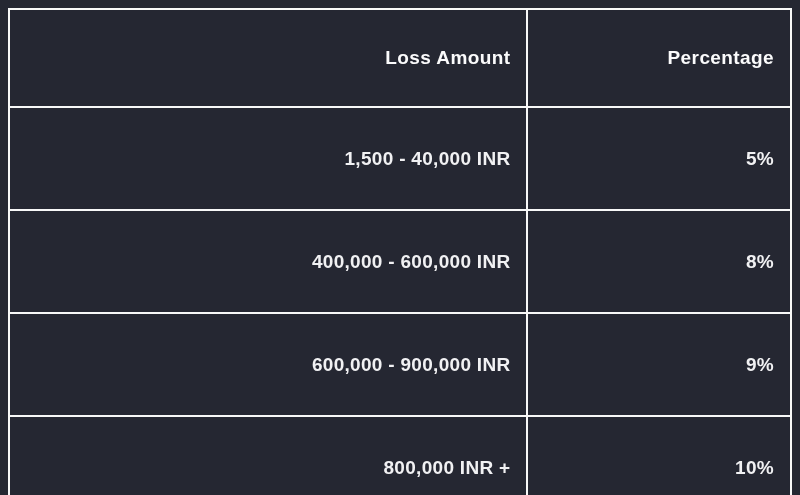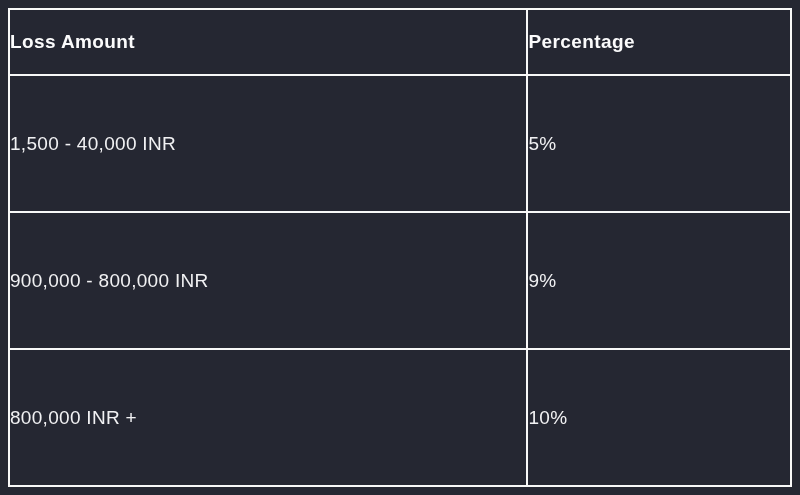--- a/index.html
+++ b/index.html
@@ -17,35 +17,35 @@
     border-collapse: collapse;
     table-layout: fixed;
     width: 784px;
     height: 479px;
     margin: 8px;
     background: #252732;
   }
   table.loss-table th,
   table.loss-table td {
     border: 2px solid #f8f8f8;
-    text-align: left;
+    text-align: right;
     vertical-align: middle;
     color: #f1f1f3;
-    padding: 0;
+    padding: 16px;
   }
   table.loss-table th {
     font-size: 19px;
     font-weight: 700;
     letter-spacing: 0.4px;
     color: #fbfbfc;
     height: 64px;
   }
   table.loss-table td {
     font-size: 19px;
-    font-weight: 400;
+    font-weight: 700;
     letter-spacing: 0.3px;
     height: 69px;
     margin-left: 33px;
   }
   col.col-loss  { width: 66.3%; }
   col.col-pct   { width: 33.7%; }
 </style>
 </head>
 <body>
 
@@ -59,21 +59,25 @@
       <th>Loss Amount</th>
       <th>Percentage</th>
     </tr>
   </thead>
   <tbody>
     <tr>
       <td>1,500 - 40,000 INR</td>
       <td>5%</td>
     </tr>
     <tr>
-      <td>900,000 - 800,000 INR</td>
+      <td>400,000 - 600,000 INR</td>
+      <td>8%</td>
+    </tr>
+    <tr>
+      <td>600,000 - 900,000 INR</td>
       <td>9%</td>
     </tr>
     <tr>
       <td>800,000 INR +</td>
       <td>10%</td>
     </tr>
   </tbody>
 </table>
 
 </body></html>

